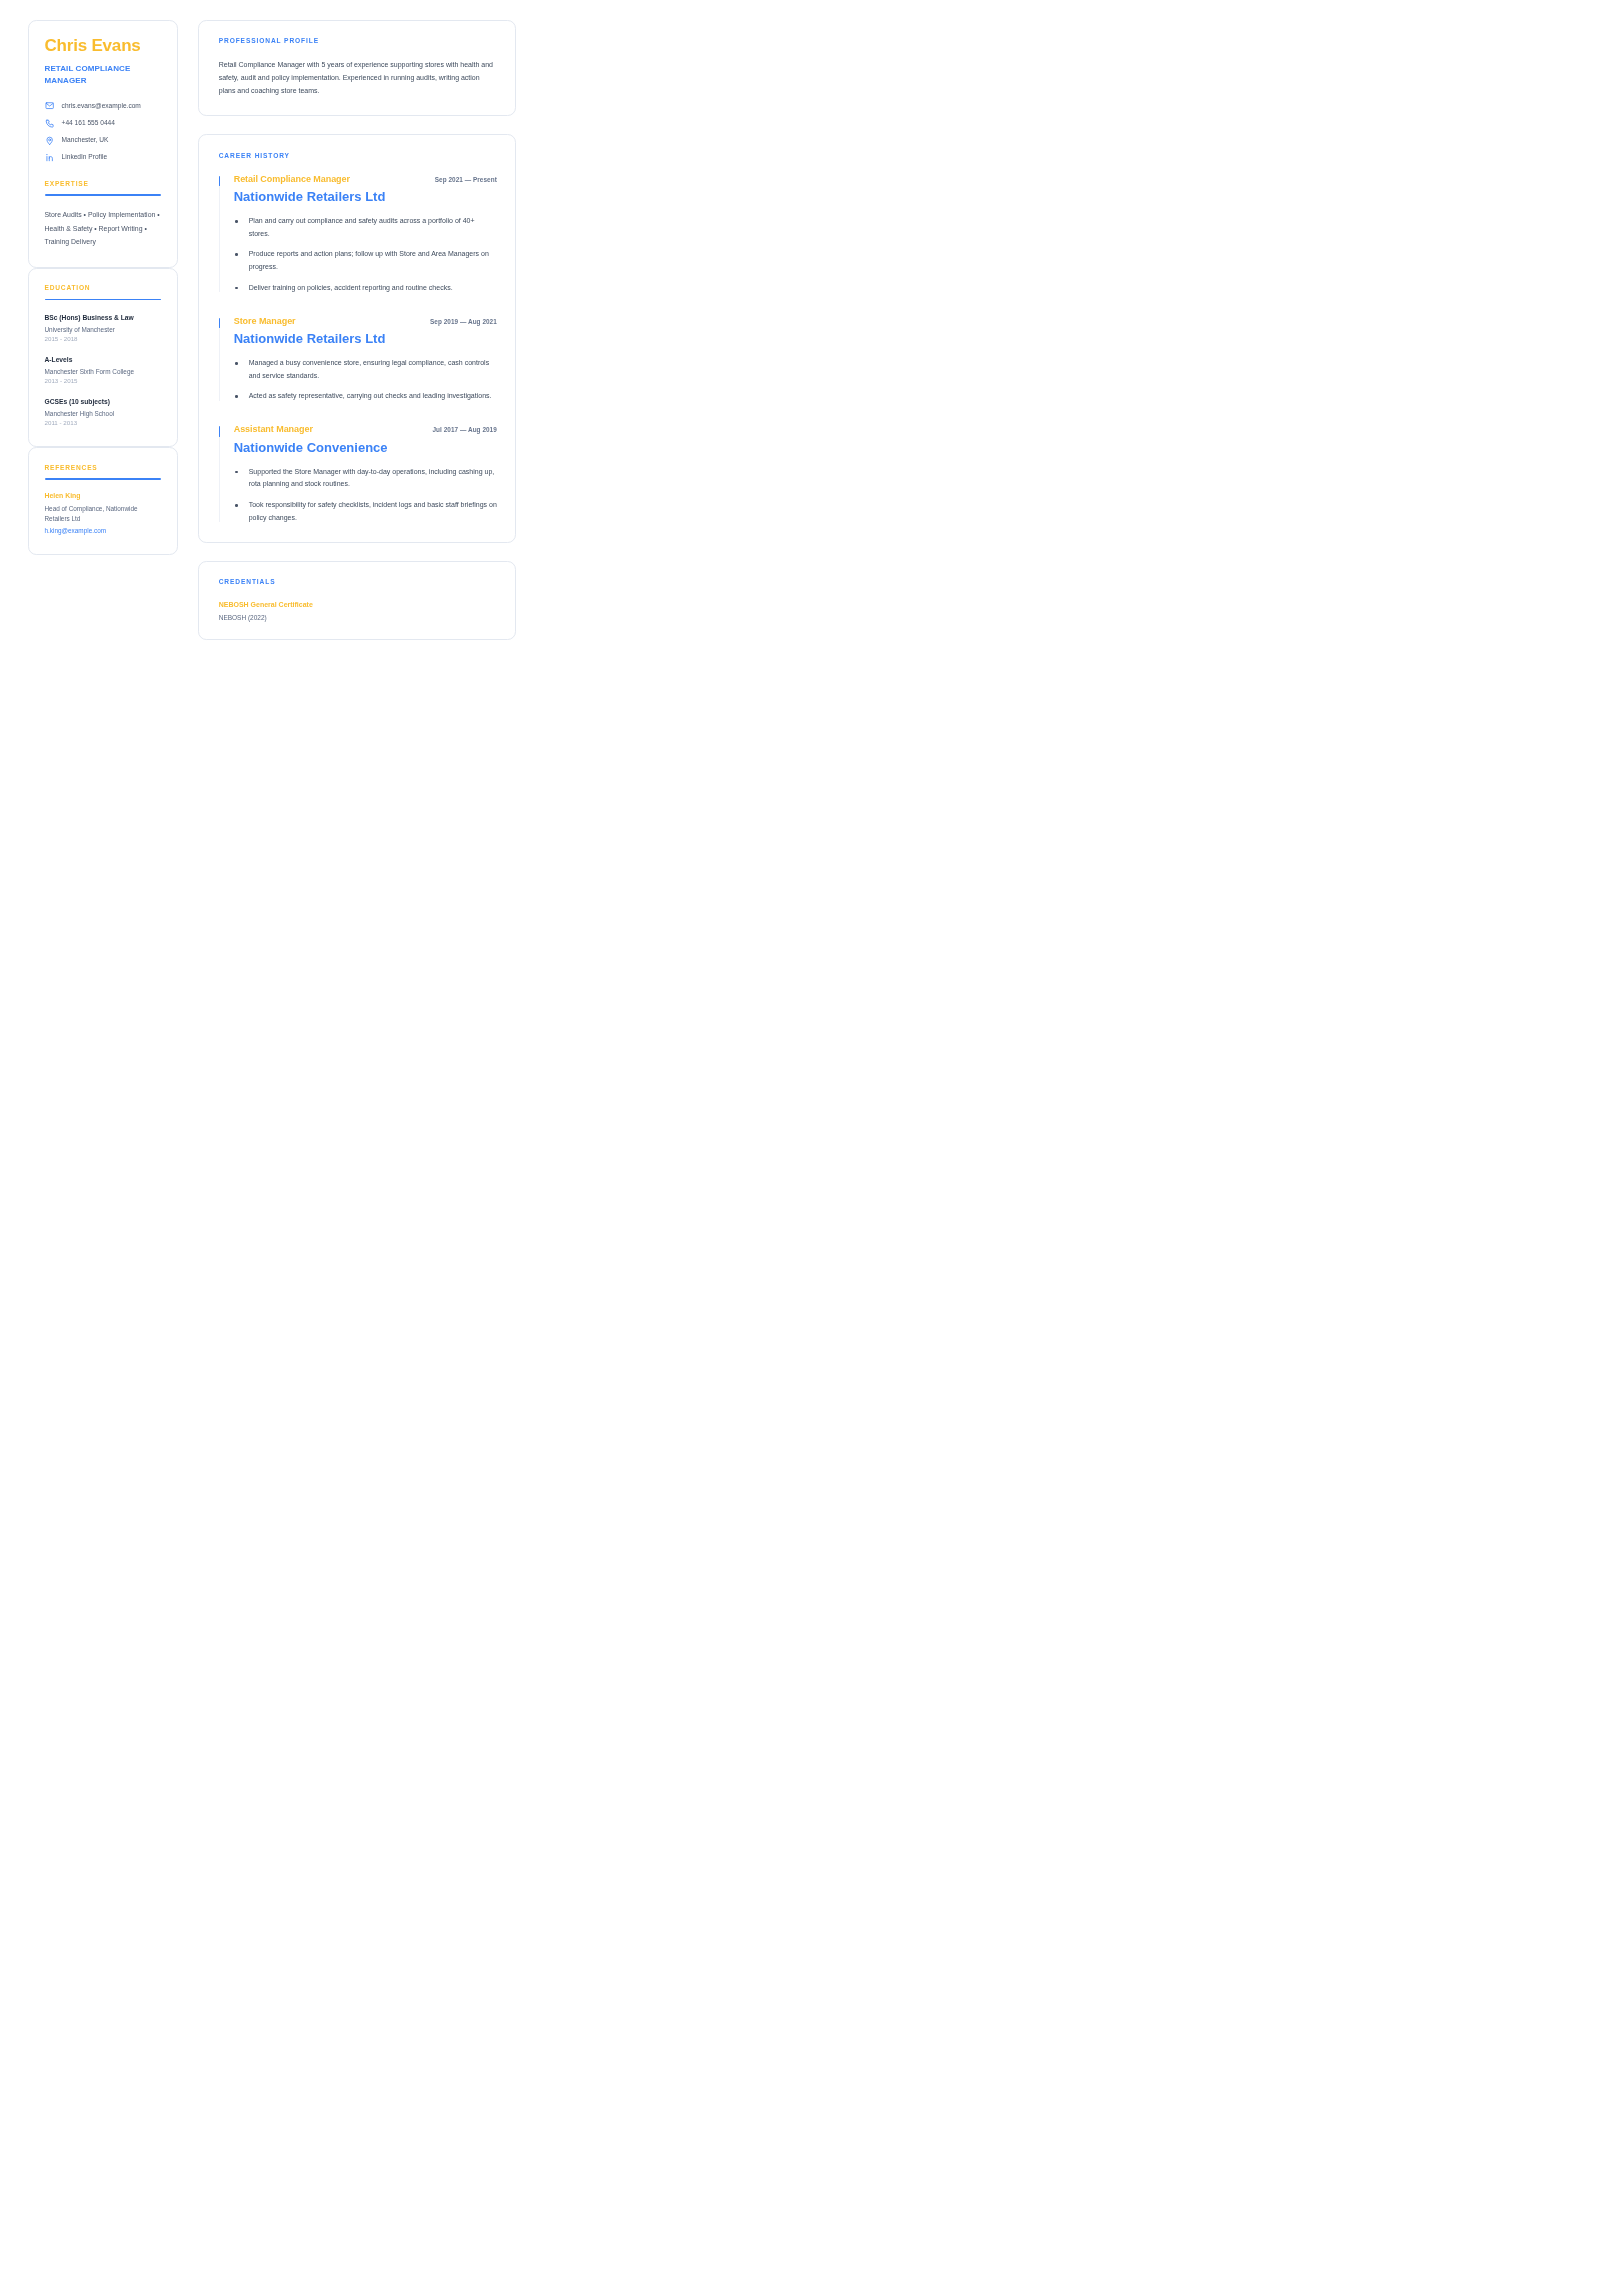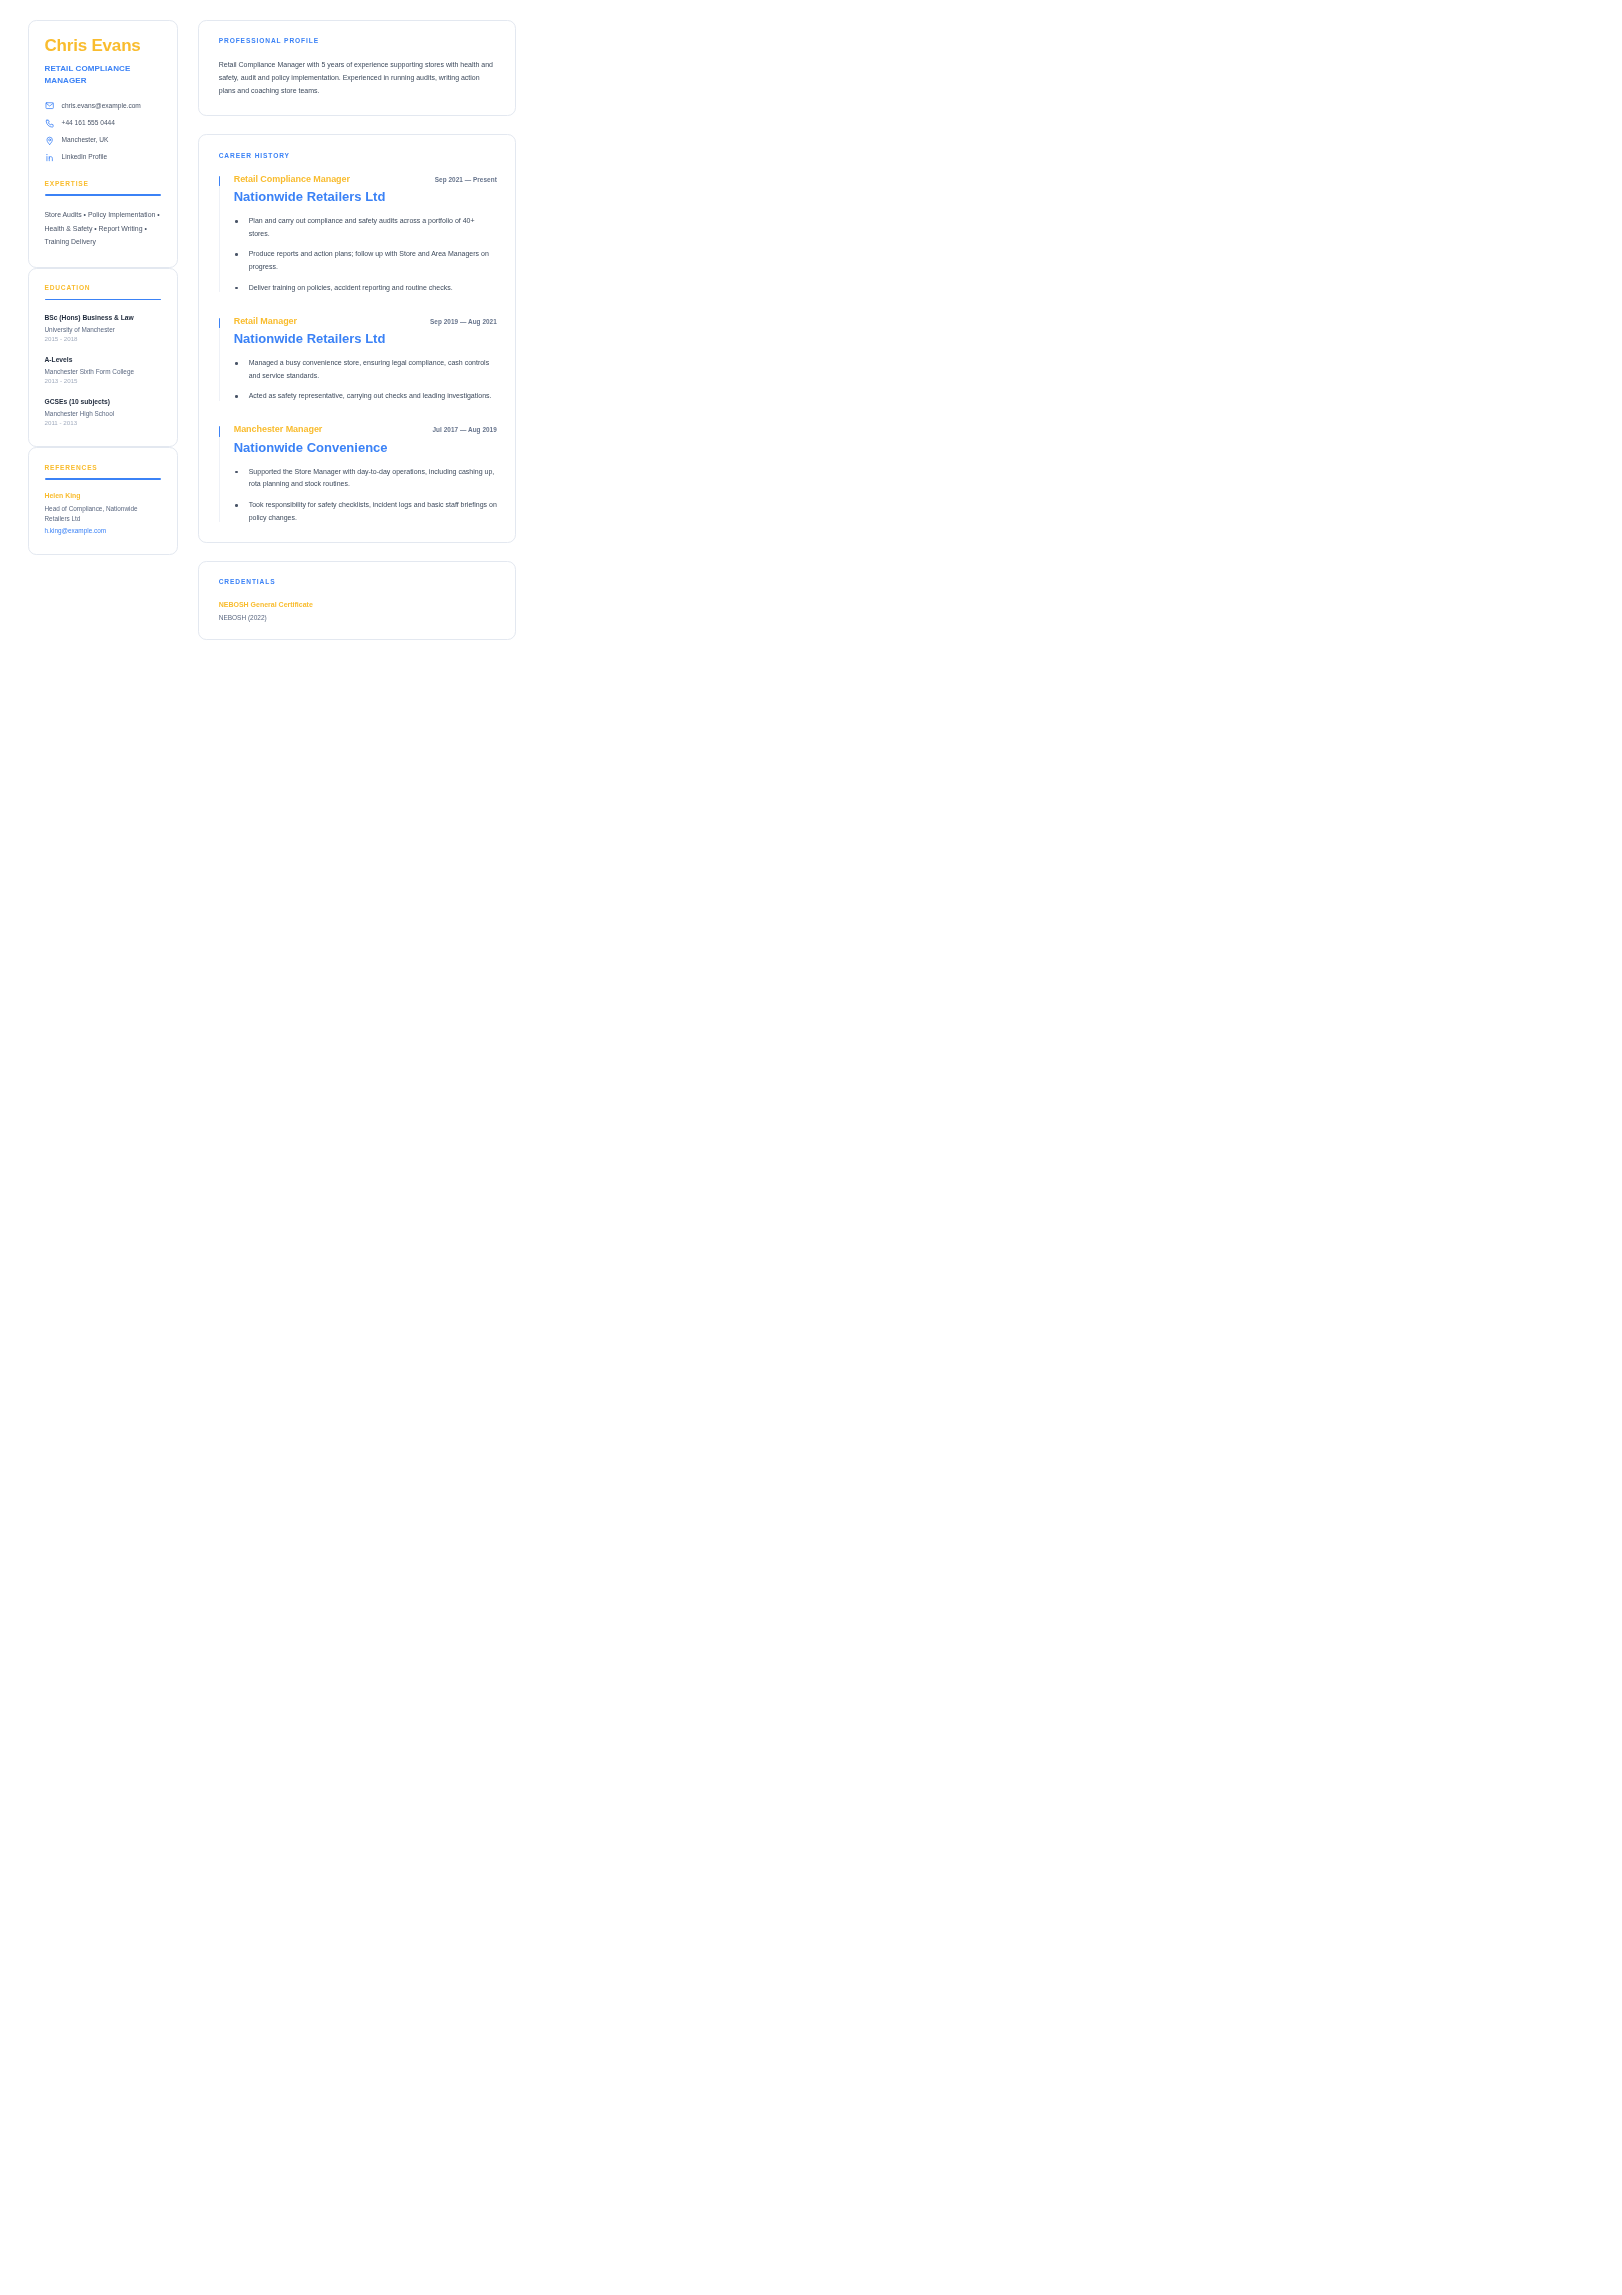--- a/index.html
+++ b/index.html
@@ -309,33 +309,33 @@
           <div class="job-org">Nationwide Retailers Ltd</div>
           <ul class="job-points">
             <li class="job-point">Plan and carry out compliance and safety audits across a portfolio of 40+ stores.</li>
             <li class="job-point">Produce reports and action plans; follow up with Store and Area Managers on progress.</li>
             <li class="job-point">Deliver training on policies, accident reporting and routine checks.</li>
           </ul>
         </div>
 
         <div class="job">
           <div class="job-top">
-            <div class="job-title">Retail Manager</div>
+            <div class="job-title">Store Manager</div>
             <div class="job-date">Sep 2019 — Aug 2021</div>
           </div>
           <div class="job-org">Nationwide Retailers Ltd</div>
           <ul class="job-points">
             <li class="job-point">Managed a busy convenience store, ensuring legal compliance, cash controls and service standards.</li>
             <li class="job-point">Acted as safety representative, carrying out checks and leading investigations.</li>
           </ul>
         </div>
 
         <div class="job">
           <div class="job-top">
-            <div class="job-title">Manchester Manager</div>
+            <div class="job-title">Assistant Manager</div>
             <div class="job-date">Jul 2017 — Aug 2019</div>
           </div>
           <div class="job-org">Nationwide Convenience</div>
           <ul class="job-points">
             <li class="job-point">Supported the Store Manager with day-to-day operations, including cashing up, rota planning and stock routines.</li>
             <li class="job-point">Took responsibility for safety checklists, incident logs and basic staff briefings on policy changes.</li>
           </ul>
         </div>
 
       </div>

